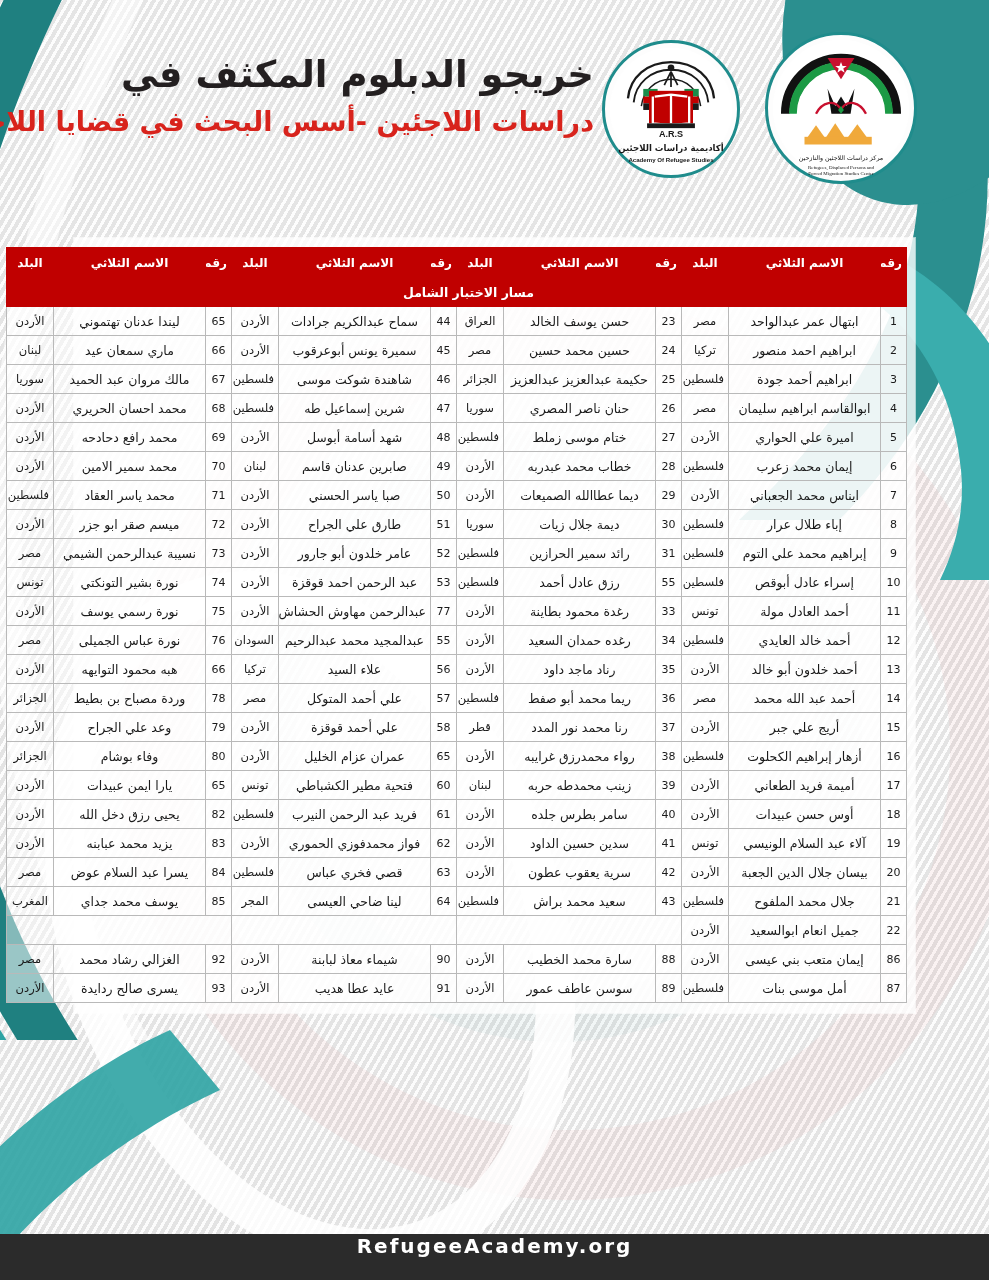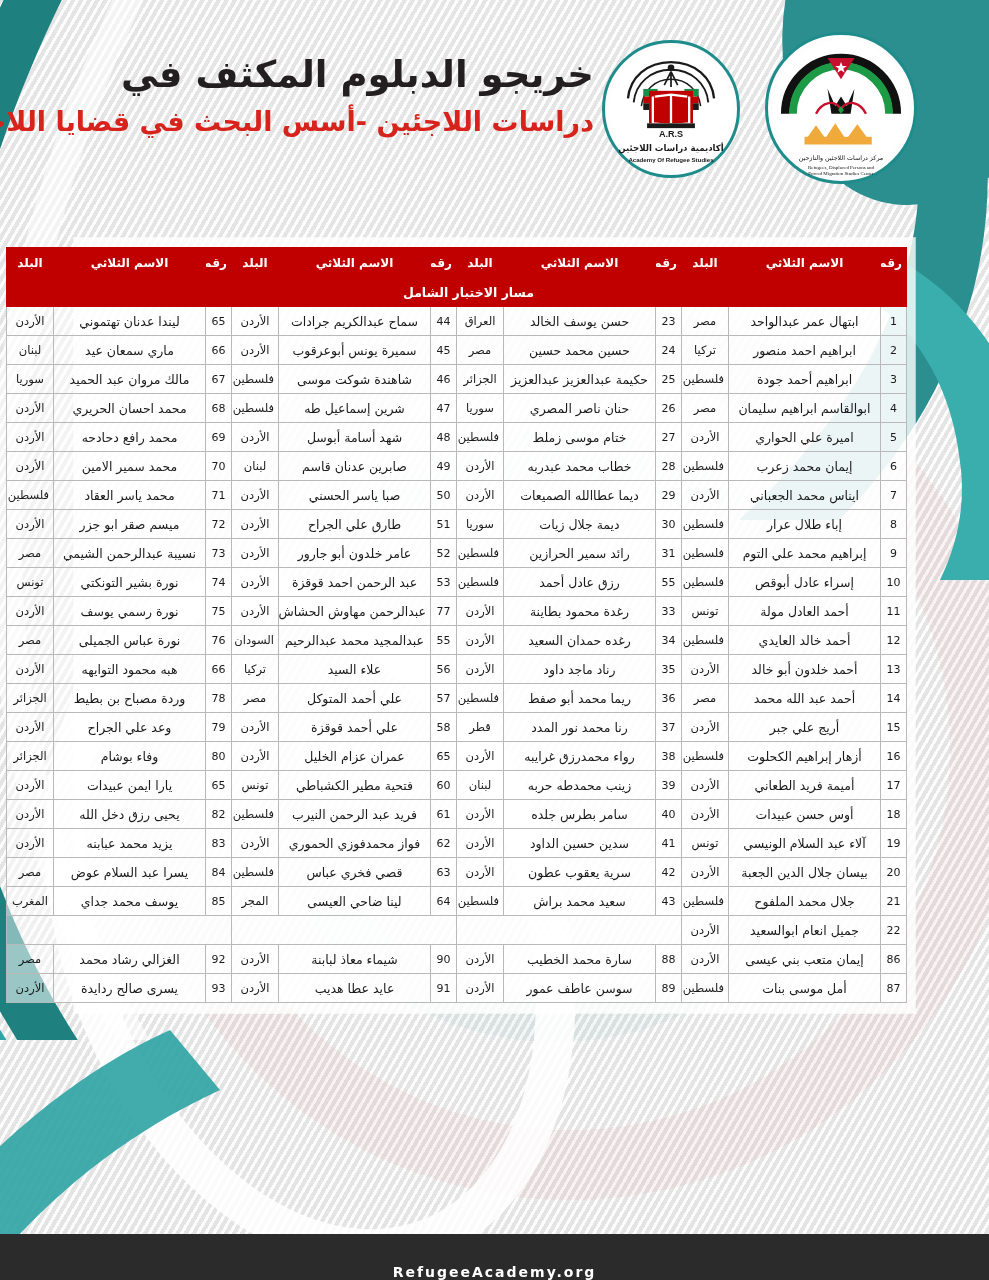--- a/index.html
+++ b/index.html
@@ -174,24 +174,24 @@
   col.w-cty  { width: 47px; }
 
   
   #footer {
     position: absolute;
     left: 0; right: 0; bottom: 0;
     height: 46px;
     background: #2b2b2b;
     color: #ffffff;
     display: flex;
-    align-items: flex-end;
+    align-items: flex-start;
     justify-content: center;
     letter-spacing: 2px;
-    font-size: 14px;
+    font-size: 20px;
     font-weight: bold;
     direction: ltr;
   }
 </style>
 </head>
 <body>
 
 <div id="page">
 
   <div class="watermark wm1"></div>

